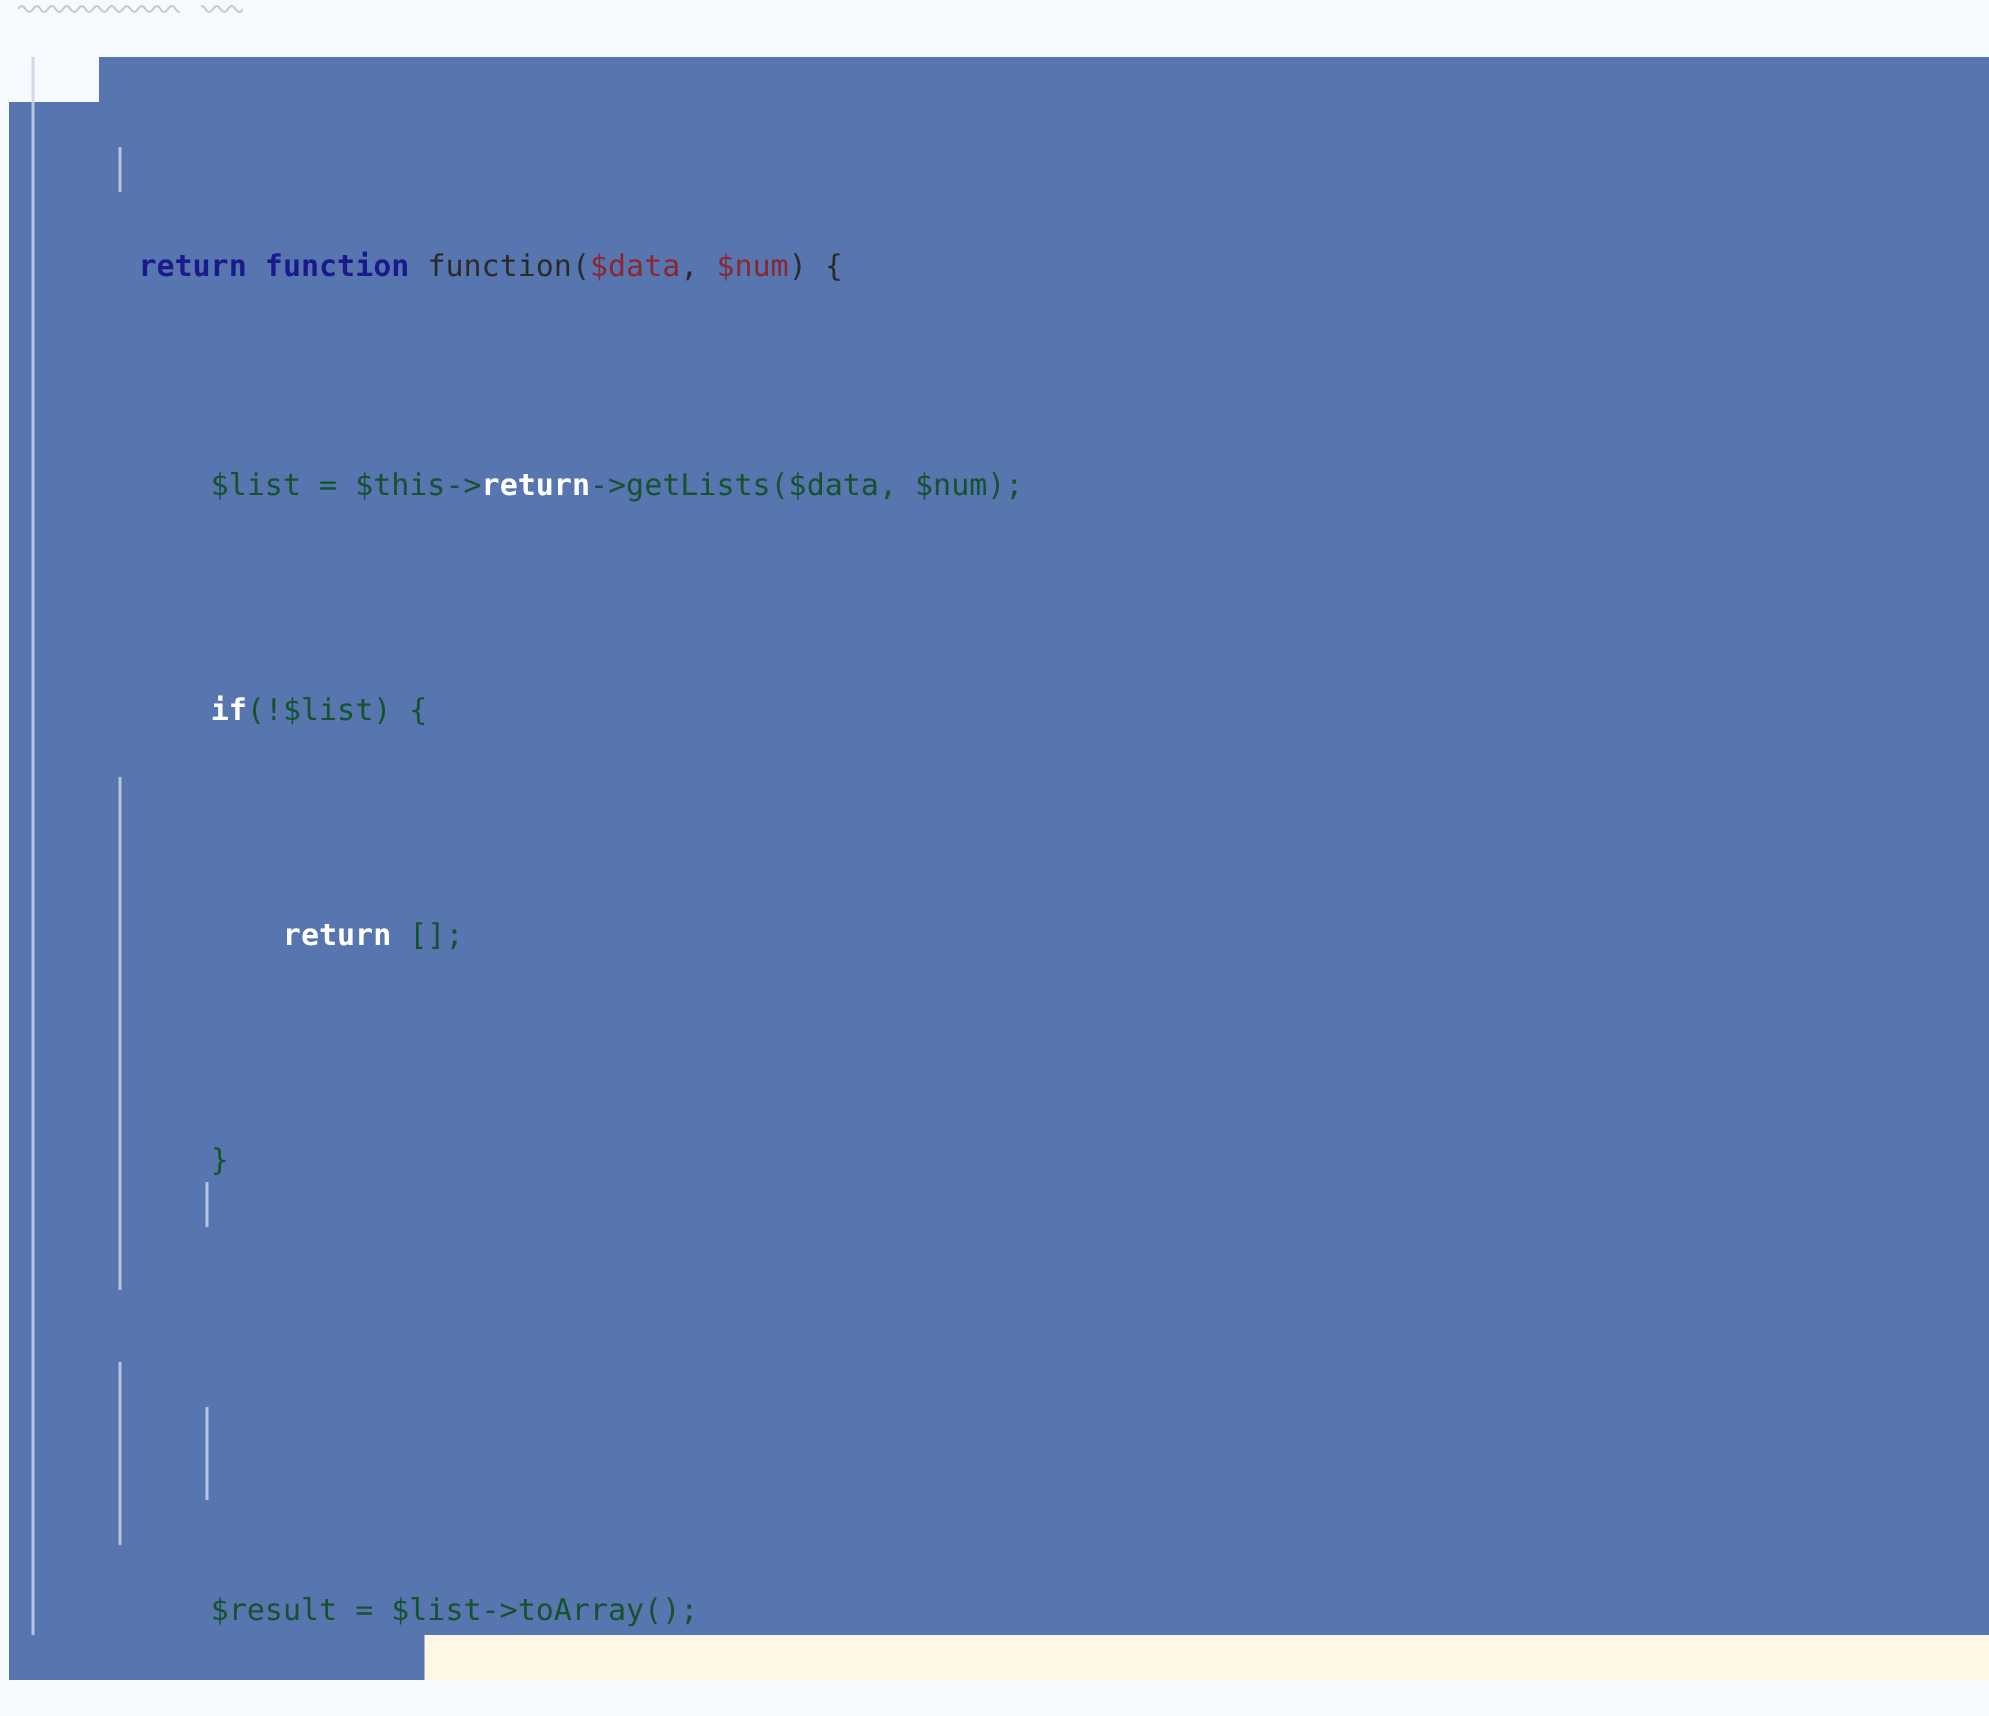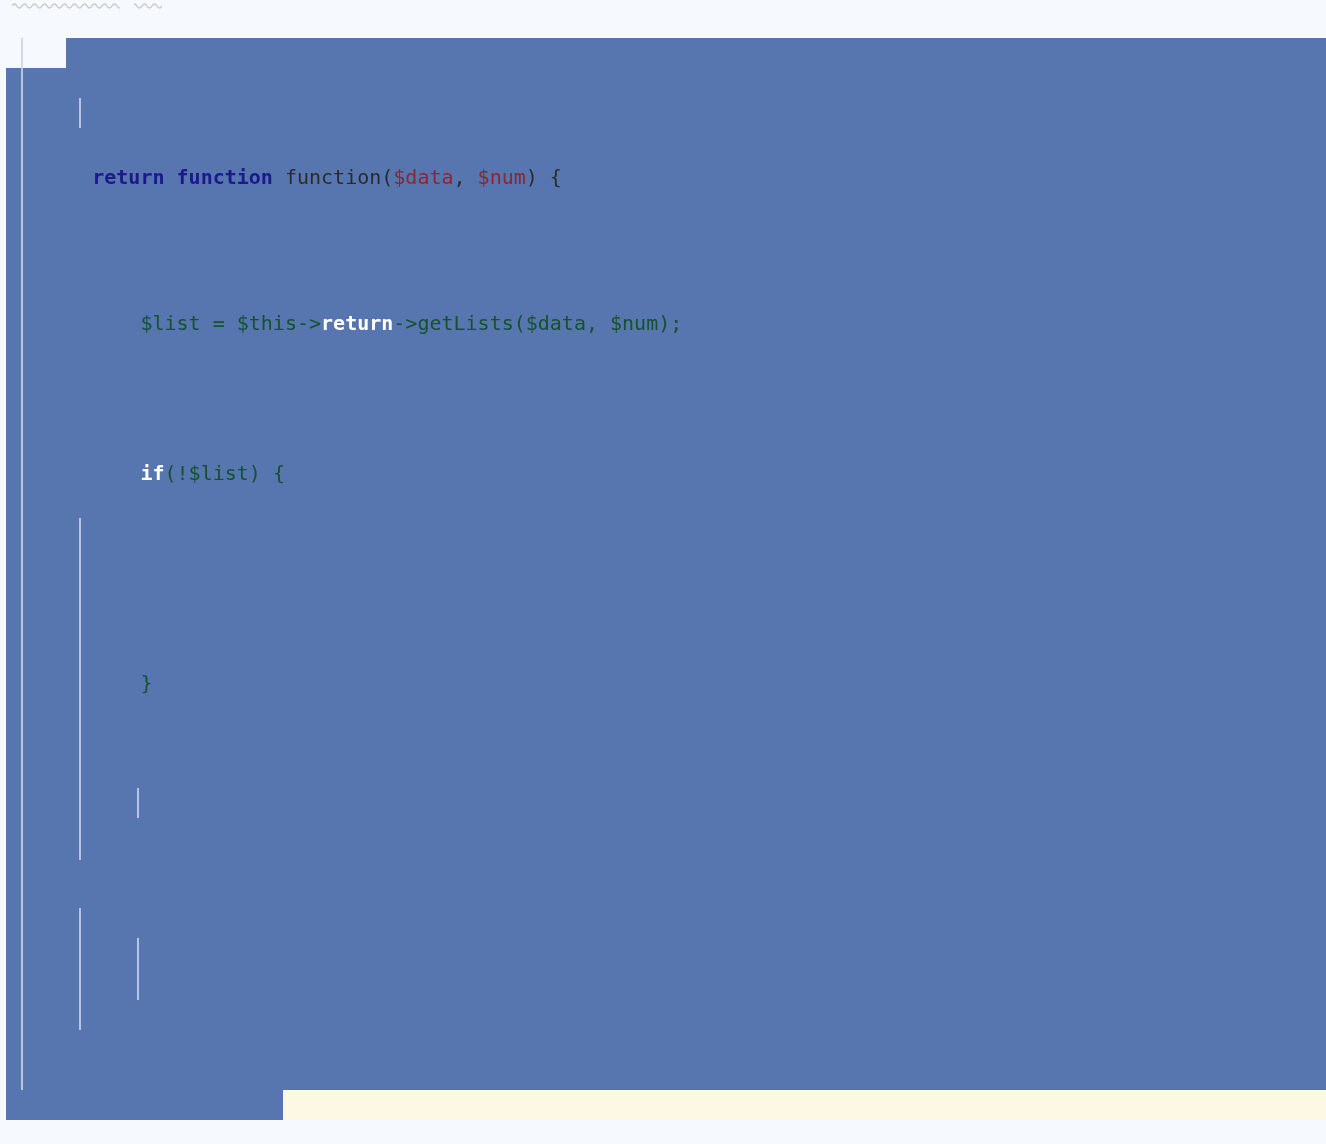--- a/index.html
+++ b/index.html
@@ -95,30 +95,36 @@
     <div class="ln">
       <span class="w">    </span><span class="w">$list = $this-&gt;</span><span class="w-b">return</span><span class="w">-&gt;getLists($data, $num);</span>
     </div>
 
     
     <div class="ln">
       <span class="w">    </span><span class="w-b">if</span><span class="w">(!$list) {</span>
     </div>
 
     
+    <div class="ln">
+      <span class="w">        </span><span class="w-b">return</span><span class="w"> [];</span>
+    </div>
 
     
     <div class="ln">
       <span class="w">    </span><span class="w">}</span>
     </div>
 
     
     <div class="ln"><span class="w"></span></div>
 
     
+    <div class="ln">
+      <span class="w">    </span><span class="w">$result = $list-&gt;toArray();</span>
+    </div>
 
     
     
 
     
     
 
     
     
 

